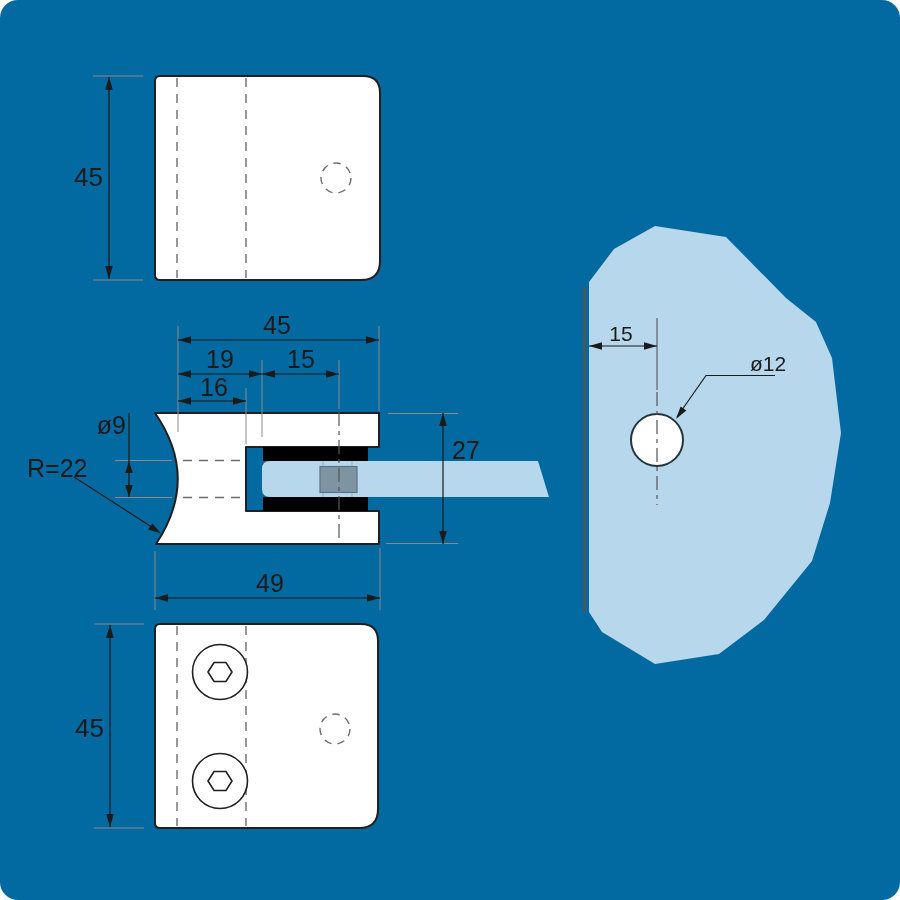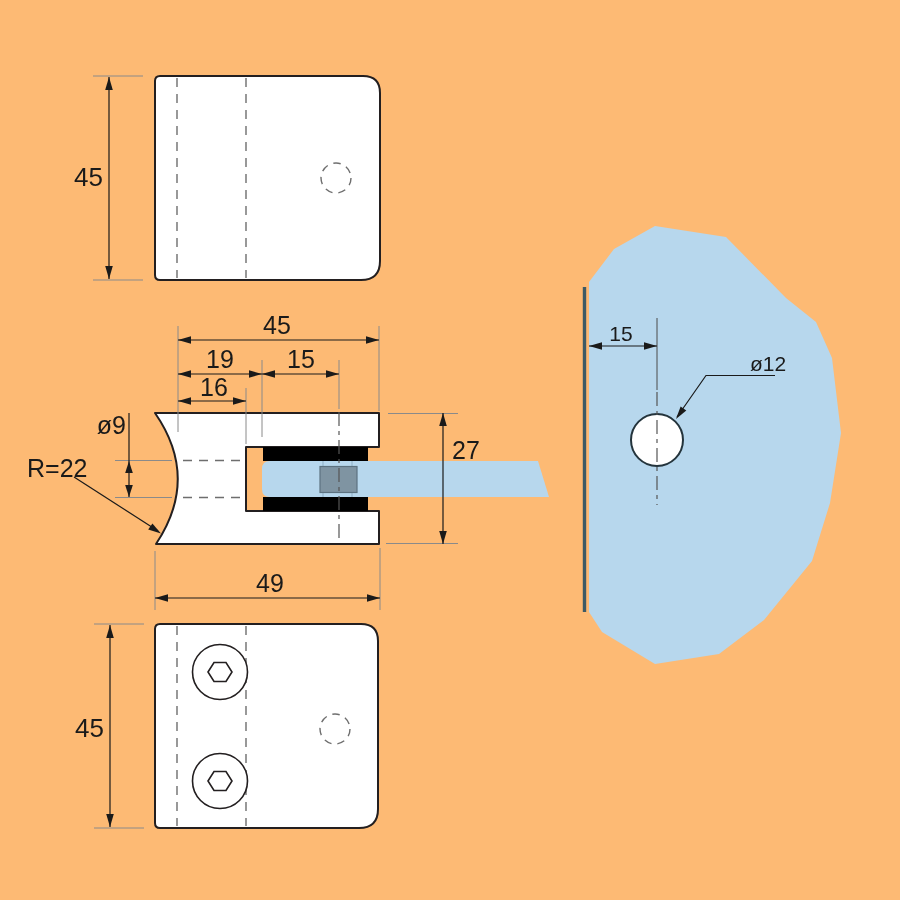--- a/index.html
+++ b/index.html
@@ -1,17 +1,17 @@
 <!DOCTYPE html>
 <html><head>
 <meta charset="utf-8">
 <style>
   html,body{margin:0;padding:0;background:#ffffff;}
-  .stage{position:relative;width:900px;height:900px;background:#fdba74;overflow:hidden;
-         font-family:"Liberation Sans",sans-serif;}
+  .stage{position:relative;width:900px;height:900px;background:#0369a1;overflow:hidden;
+         font-family:"Liberation Sans",sans-serif;border-radius:18px;}
   svg text{font-family:"Liberation Sans",sans-serif;fill:#1a1a1a;}
   .outline{fill:#ffffff;stroke:#231f20;stroke-width:2;stroke-linejoin:round;}
   .thin{fill:#ffffff;stroke:#231f20;stroke-width:1.6;}
   .hid{fill:none;stroke:#6e6e6e;stroke-width:1.4;stroke-dasharray:9 7;}
   .hidc{fill:none;stroke:#6e6e6e;stroke-width:1.4;stroke-dasharray:7.5 6;}
   .cl{fill:none;stroke:#555555;stroke-width:1.2;stroke-dasharray:14 5 4 5;}
   .ext{fill:none;stroke:#8a8a8a;stroke-width:1;}
   .dim{fill:none;stroke:#1a1a1a;stroke-width:1.2;}
   .arr{fill:#1a1a1a;stroke:none;}
   .lbl{font-size:25px;}

